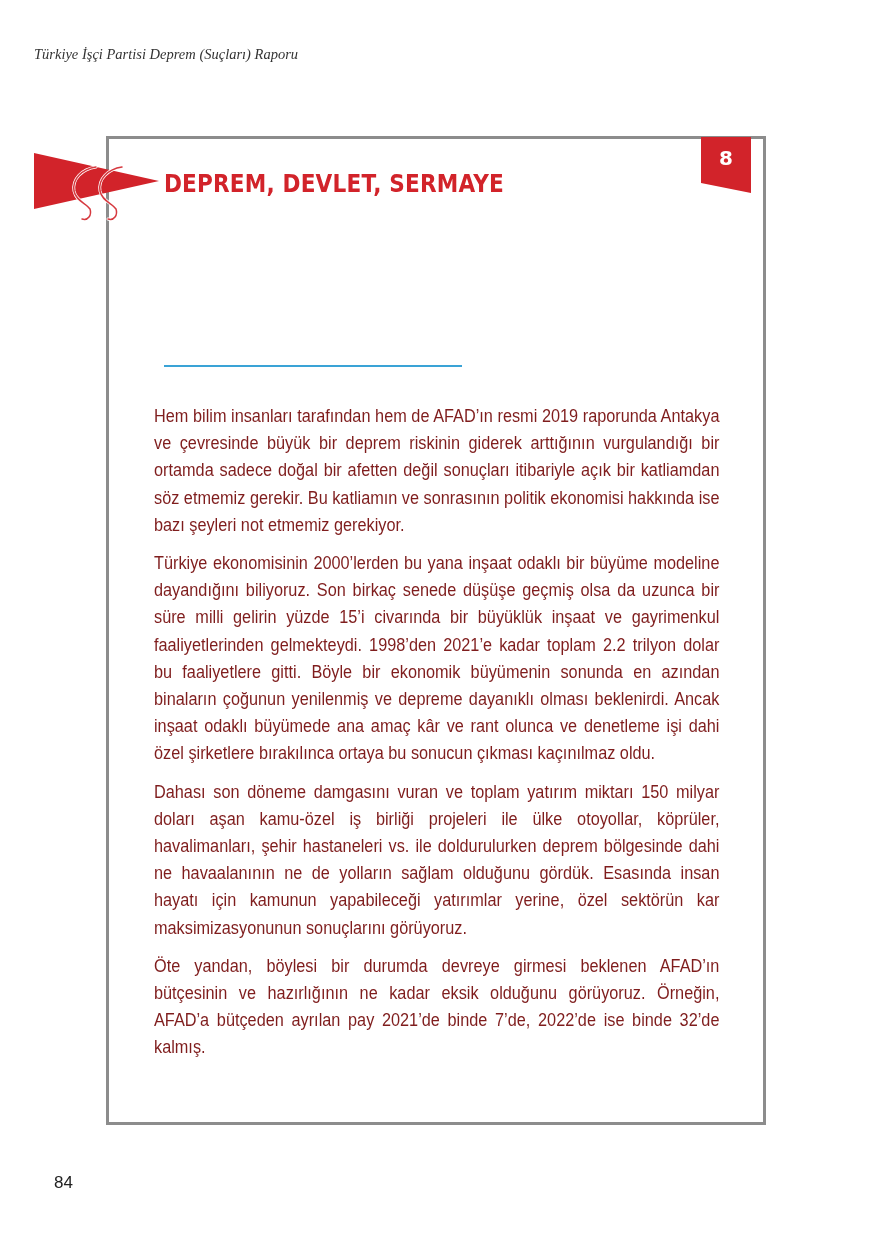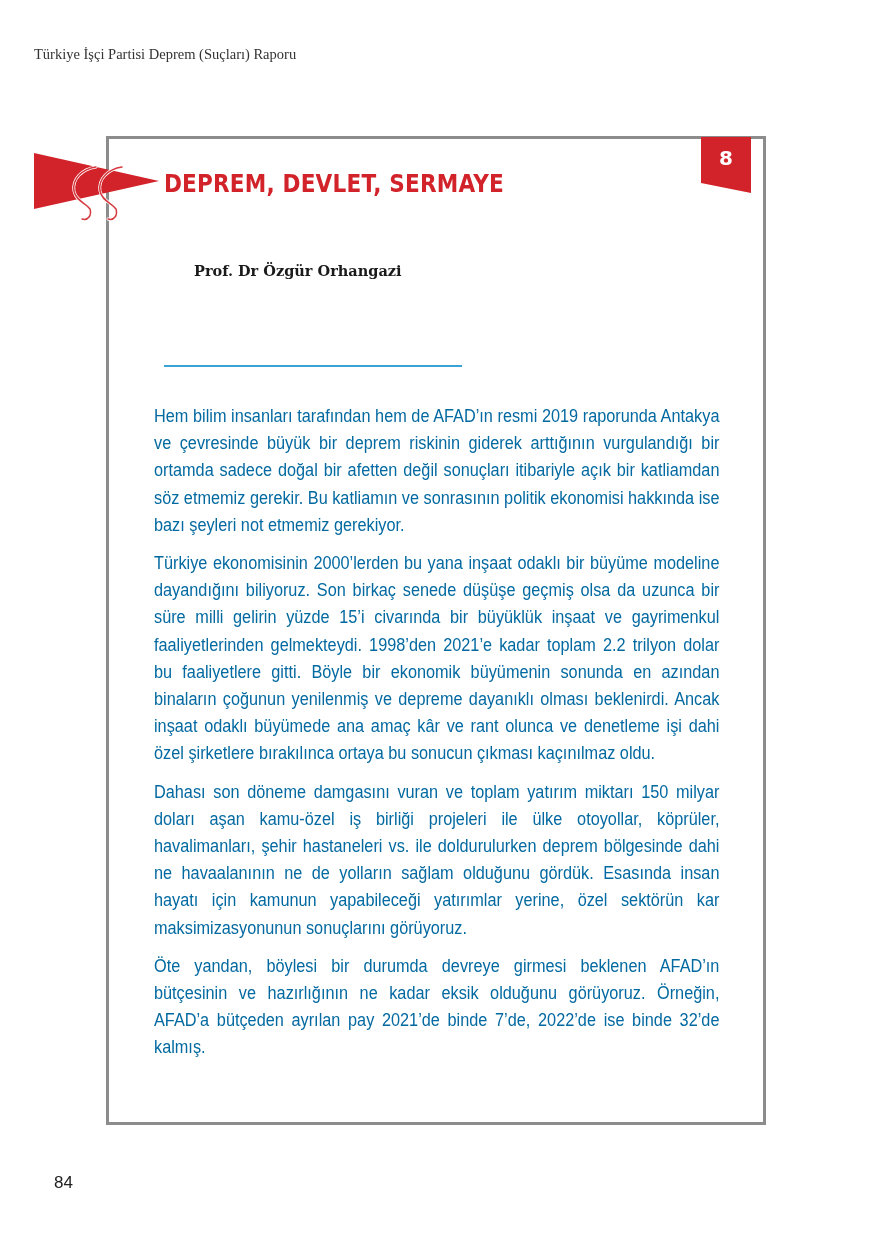--- a/index.html
+++ b/index.html
@@ -2,21 +2,21 @@
 <html><head>
 <meta charset="utf-8">
 <style>
   html, body { margin: 0; padding: 0; }
   body {
     width: 877px; height: 1241px; background: #ffffff; position: relative; overflow: hidden;
     font-family: "Liberation Sans", sans-serif; color: #222;
   }
   .running-header {
     position: absolute; left: 34px; top: 46px;
-    font-family: "Liberation Serif", serif; font-size: 14.5px; color: #333; text-align: right;
+    font-family: "Liberation Serif", serif; font-style: italic; font-size: 14.5px; color: #333; text-align: right;
   }
   .frame {
     position: absolute; left: 106px; top: 136px; width: 660px; height: 989px;
     border: 3px solid #8c8c8c; box-sizing: border-box;
   }
   .flag {
     position: absolute; left: 34px; top: 153px; width: 125px; height: 72px;
   }
   .title {
     position: absolute; left: 164px; top: 170px;
@@ -34,21 +34,21 @@
     position: absolute; left: 194px; top: 257px;
     font-family: "DejaVu Serif", serif; font-size: 14.5px; color: #1a1a1a; line-height: 27px;
   }
   .author .name { font-weight: bold; }
   .rule {
     position: absolute; left: 164px; top: 365px; width: 298px; height: 1.5px; background: #3aa3d6;
   }
   .body {
     position: absolute; left: 154px; top: 403px; width: 566px;
     font-family: "Liberation Sans", sans-serif; font-size: 17.5px; line-height: 27.2px;
-    color: #0369a1; text-align: justify;
+    color: #7f1d1d; text-align: justify;
   }
   .body p { margin: 0 0 11px 0; transform: scaleX(0.93); transform-origin: left; width: 608px; }
   .page-number {
     position: absolute; left: 54px; top: 1173px;
     font-family: Liberation Sans, sans-serif; font-size: 17px; color: #222;
   }
 </style>
 </head>
 <body>
 
@@ -69,21 +69,20 @@
 </svg>
 
 <div class="title">DEPREM, DEVLET, SERMAYE</div>
 
 <svg class="chapter-badge" viewBox="0 0 50 56">
   <polygon points="0,0 50,0 50,56 0,46" fill="#d2232a"></polygon>
 </svg>
 <div class="chapter-num">8</div>
 
 <div class="author">
-  <div class="name">Prof. Dr Özgür Orhangazi</div>
 </div>
 
 <div class="rule"></div>
 
 <div class="body">
   <p>Hem bilim insanları tarafından hem de AFAD’ın resmi 2019 raporunda Antakya ve çevresinde büyük bir deprem riskinin giderek arttığının vurgulandığı bir ortamda sadece doğal bir afetten değil sonuçları itibariyle açık bir katliamdan söz etmemiz gerekir. Bu katliamın ve sonrasının politik ekonomisi hakkında ise bazı şeyleri not etmemiz gerekiyor.</p>
   <p>Türkiye ekonomisinin 2000’lerden bu yana inşaat odaklı bir büyüme modeline dayandığını biliyoruz. Son birkaç senede düşüşe geçmiş olsa da uzunca bir süre milli gelirin yüzde 15’i civarında bir büyüklük inşaat ve gayrimenkul faaliyetlerinden gelmekteydi. 1998’den 2021’e kadar toplam 2.2 trilyon dolar bu faaliyetlere gitti. Böyle bir ekonomik büyümenin sonunda en azından binaların çoğunun yenilenmiş ve depreme dayanıklı olması beklenirdi. Ancak inşaat odaklı büyümede ana amaç kâr ve rant olunca ve denetleme işi dahi özel şirketlere bırakılınca ortaya bu sonucun çıkması kaçınılmaz oldu.</p>
   <p>Dahası son döneme damgasını vuran ve toplam yatırım miktarı 150 milyar doları aşan kamu-özel iş birliği projeleri ile ülke otoyollar, köprüler, havalimanları, şehir hastaneleri vs. ile doldurulurken deprem bölgesinde dahi ne havaalanının ne de yolların sağlam olduğunu gördük. Esasında insan hayatı için kamunun yapabileceği yatırımlar yerine, özel sektörün kar maksimizasyonunun sonuçlarını görüyoruz.</p>
   <p>Öte yandan, böylesi bir durumda devreye girmesi beklenen AFAD’ın bütçesinin ve hazırlığının ne kadar eksik olduğunu görüyoruz. Örneğin, AFAD’a bütçeden ayrılan pay 2021’de binde 7’de, 2022’de ise binde 32’de kalmış.</p>
 </div>

